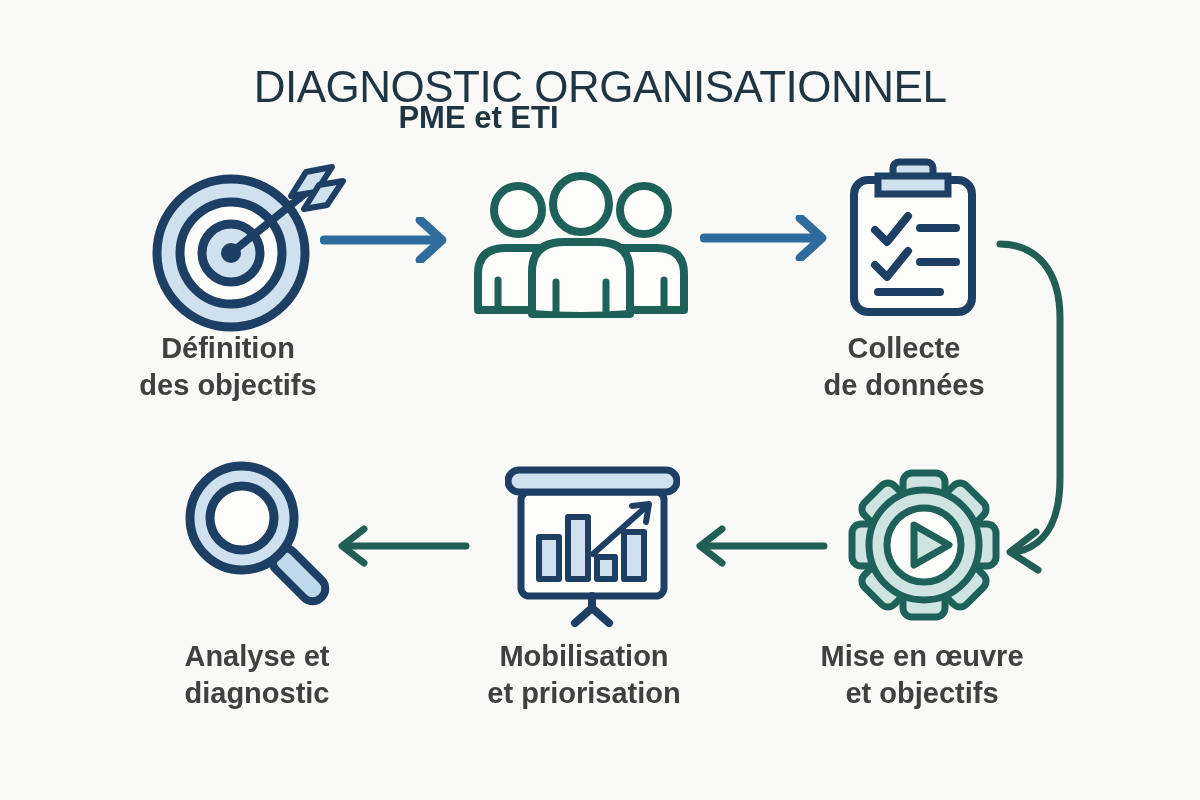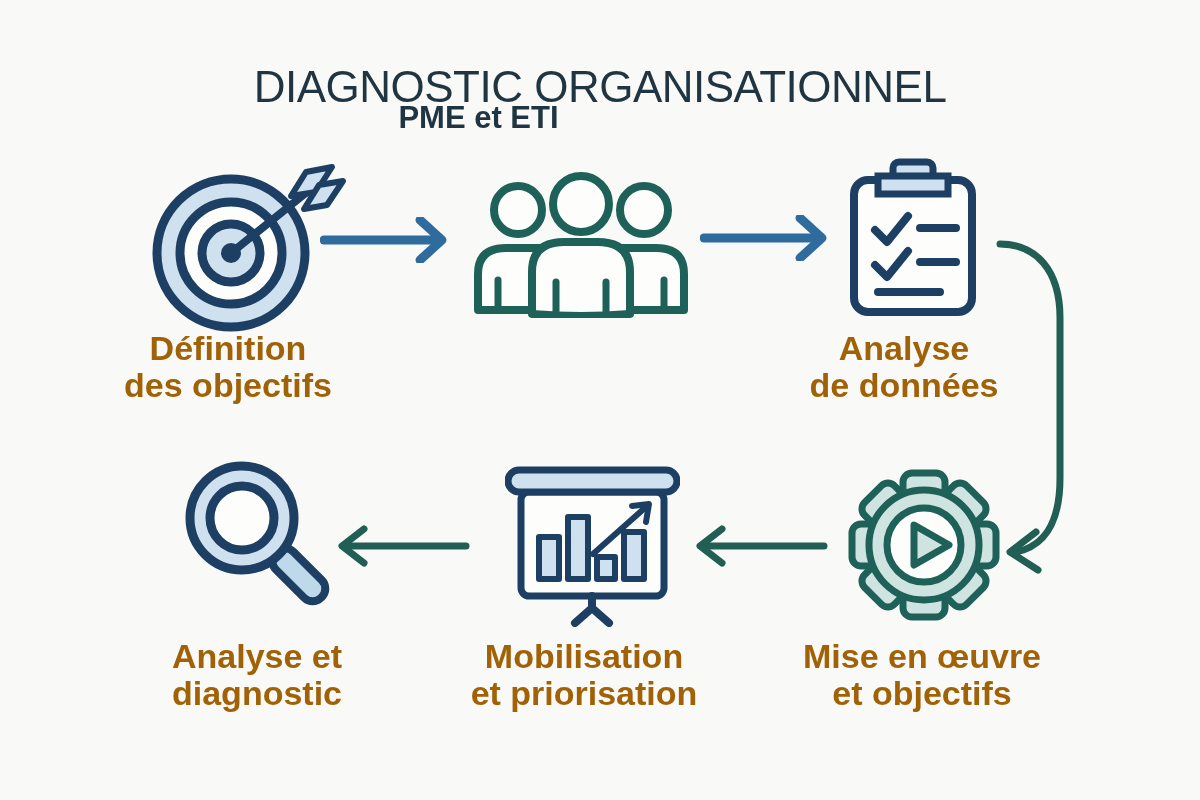--- a/index.html
+++ b/index.html
@@ -13,22 +13,22 @@
     text-align:center;font-size:44px;font-weight:400;
     letter-spacing:-0.5px;color:#1f3642;margin-top:20px;
   }
   .subtitle{
     position:absolute;top:100px;left:0;width:957px;
     text-align:center;font-size:31px;font-weight:700;color:#1f3642;
   }
   .icon-box{position:absolute;}
   .step-label{
     position:absolute;width:320px;text-align:center;
-    font-size:34px;font-weight:700;line-height:37px;
-    color:#a16207;white-space:pre-line;
+    font-size:29px;font-weight:700;line-height:37px;
+    color:#404040;white-space:pre-line;
   }
   svg{display:block;}
 </style>
 </head>
 <body>
 
 <div id="canvas">
 
   <div class="title">DIAGNOSTIC ORGANISATIONNEL</div>
   <div class="subtitle">PME et ETI</div>
@@ -139,21 +139,21 @@
   </div>
   <div class="icon-box" style="left:330px;top:524px;">
     <svg width="140" height="44" viewBox="0 0 140 44">
       <line x1="136" y1="22" x2="16" y2="22" stroke="#215e53" stroke-width="7" stroke-linecap="round"></line>
       <polyline points="34,5 12,22 34,39" fill="none" stroke="#215e53" stroke-width="7" stroke-linecap="round" stroke-linejoin="round"></polyline>
     </svg>
   </div>
 
   <div class="step-label" style="left:68px;top:330px;">Définition
 des objectifs</div>
-  <div class="step-label" style="left:744px;top:330px;">Analyse
+  <div class="step-label" style="left:744px;top:330px;">Collecte
 de données</div>
   <div class="step-label" style="left:762px;top:638px;">Mise en œuvre
 et objectifs</div>
   <div class="step-label" style="left:424px;top:638px;">Mobilisation
 et priorisation</div>
   <div class="step-label" style="left:97px;top:638px;">Analyse et
 diagnostic</div>
 
 </div>
 

